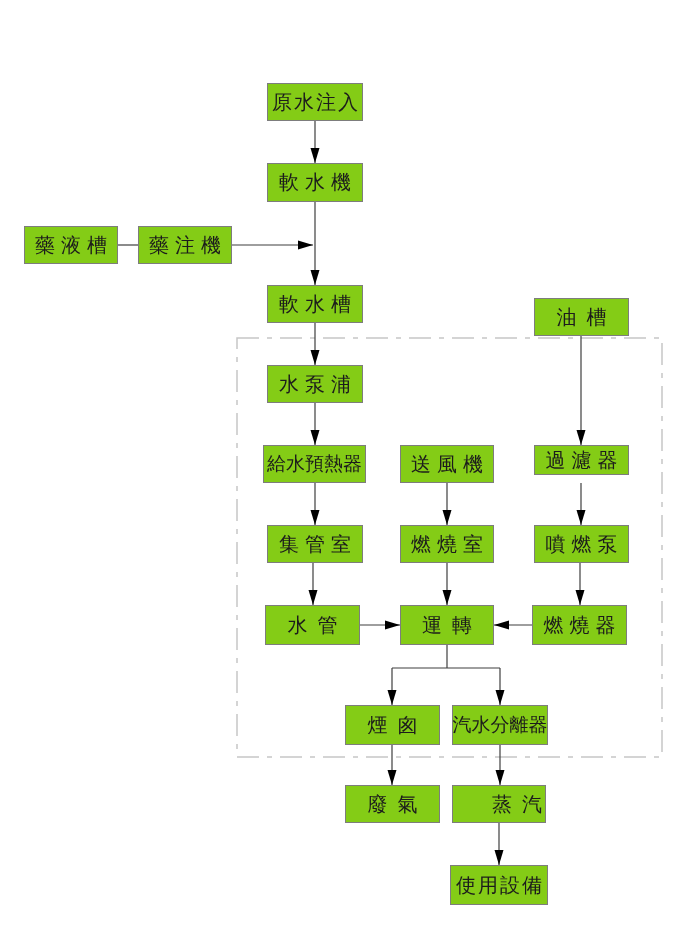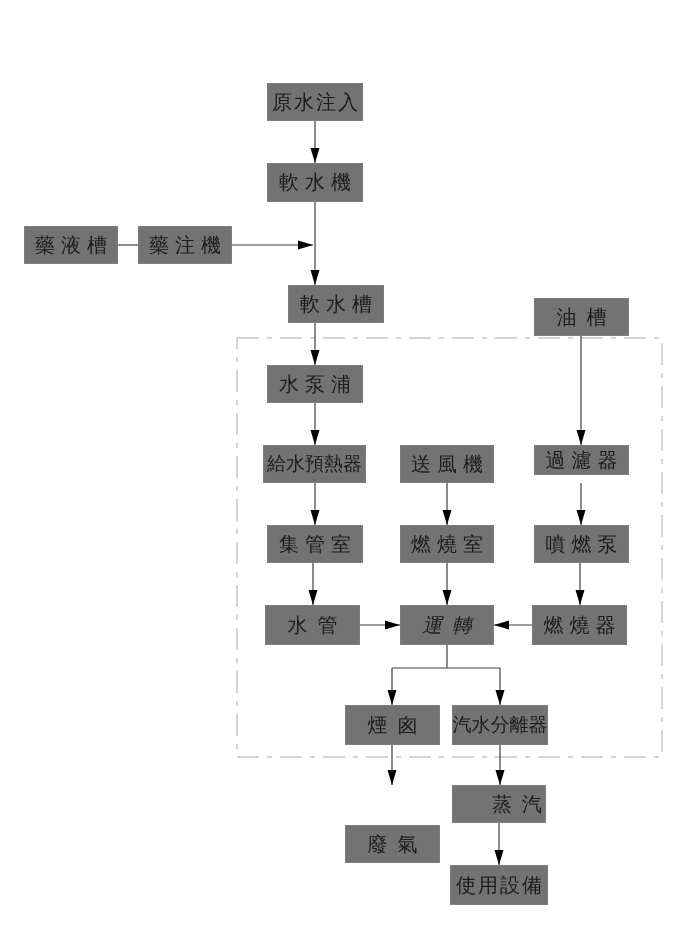--- a/index.html
+++ b/index.html
@@ -8,21 +8,21 @@
     width:688px;height:944px;
     background:#ffffff;
     font-family:"Liberation Serif","DejaVu Serif",serif;
     overflow:hidden;
   }
   .edges-svg{position:absolute;left:0;top:0;width:688px;height:944px;}
   .node{
     position:absolute;
     box-sizing:border-box;
     border:1px solid #7d7d7d;
-    background:#737373;
+    background:#84cc16;
     display:flex;align-items:center;justify-content:center;
     color:#1c1c1c;
     font-size:20px;
     white-space:nowrap;
   }
   .sp2{letter-spacing:10px;text-indent:10px;}
   .sp3{letter-spacing:6px;text-indent:6px;}
   .sp4{letter-spacing:2px;text-indent:2px;}
   .sp5{letter-spacing:0;font-size:19px;}
   .boiler-label{
@@ -79,31 +79,31 @@
       <polyline points="500,745 500,785" fill="none" stroke="#3f3f3f" stroke-width="1.2"></polyline>
       <polygon points="500,785 495.5,770 504.5,770" fill="#000000"></polygon>
       <polyline points="499,823 499,865" fill="none" stroke="#3f3f3f" stroke-width="1.2"></polyline>
       <polygon points="499,865 494.5,850 503.5,850" fill="#000000"></polygon>
     </svg>
   <div id="nodes-layer">
       <div class="node sp4" style="left: 267px; top: 83px; width: 96px; height: 38px;">原水注入</div>
       <div class="node sp3" style="left: 267px; top: 163px; width: 96px; height: 39px;">軟水機</div>
       <div class="node sp3" style="left: 24px; top: 226px; width: 94px; height: 38px;">藥液槽</div>
       <div class="node sp3" style="left: 138px; top: 226px; width: 94px; height: 38px;">藥注機</div>
-      <div class="node sp3" style="left: 267px; top: 285px; width: 96px; height: 38px; margin-left: 21px;">軟水槽</div>
+      <div class="node sp3" style="left: 267px; top: 285px; width: 96px; height: 38px;">軟水槽</div>
       <div class="node sp2" style="left: 534px; top: 298px; width: 95px; height: 38px;">油槽</div>
       <div class="node sp3" style="left: 267px; top: 365px; width: 96px; height: 38px;">水泵浦</div>
       <div class="node sp5" style="left: 263px; top: 445px; width: 103px; height: 38px;">給水預熱器</div>
       <div class="node sp3" style="left: 400px; top: 445px; width: 94px; height: 38px;">送風機</div>
       <div class="node sp3" style="left: 534px; top: 445px; width: 95px; height: 30px;">過濾器</div>
       <div class="node sp3" style="left: 267px; top: 525px; width: 96px; height: 38px;">集管室</div>
       <div class="node sp3" style="left: 400px; top: 525px; width: 94px; height: 38px;">燃燒室</div>
       <div class="node sp3" style="left: 534px; top: 525px; width: 95px; height: 38px;">噴燃泵</div>
       <div class="node sp2" style="left: 265px; top: 605px; width: 95px; height: 40px;">水管</div>
-      <div class="node sp2" style="left: 400px; top: 605px; width: 94px; height: 40px; font-style: italic;">運轉</div>
+      <div class="node sp2" style="left: 400px; top: 605px; width: 94px; height: 40px;">運轉</div>
       <div class="node sp3" style="left: 532px; top: 605px; width: 95px; height: 40px;">燃燒器</div>
       <div class="node sp2" style="left: 345px; top: 705px; width: 95px; height: 40px;">煙囪</div>
       <div class="node sp5" style="left: 452px; top: 705px; width: 96px; height: 40px;">汽水分離器</div>
-      <div class="node sp2" style="left: 345px; top: 785px; width: 95px; height: 38px; margin-top: 40px;">廢氣</div>
+      <div class="node sp2" style="left: 345px; top: 785px; width: 95px; height: 38px;">廢氣</div>
       <div class="node sp2" style="left: 452px; top: 785px; width: 94px; height: 38px; padding-left: 36px;">蒸汽</div>
       <div class="node sp4" style="left: 450px; top: 865px; width: 98px; height: 40px;">使用設備</div>
     </div>
 </div>
 
 </body></html>

